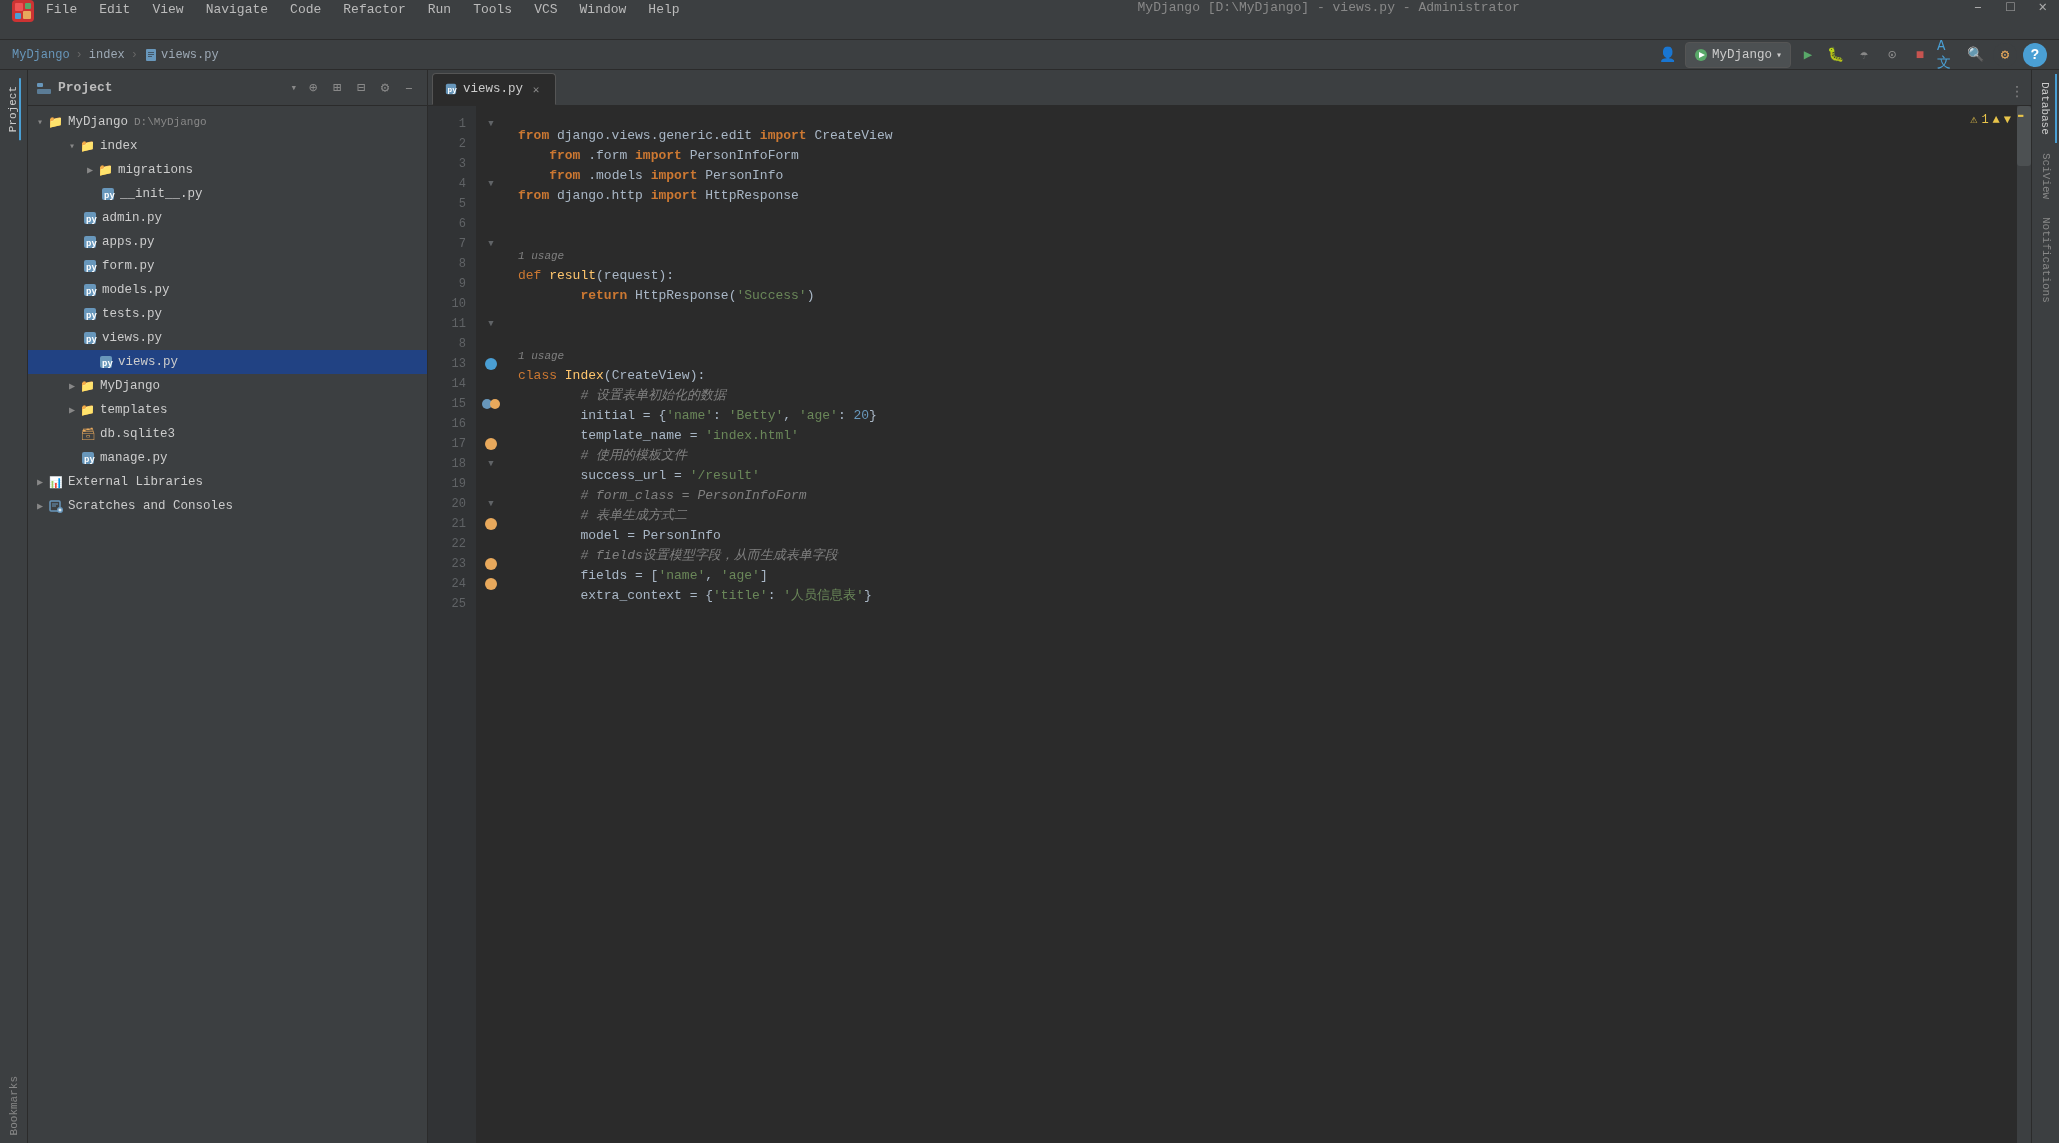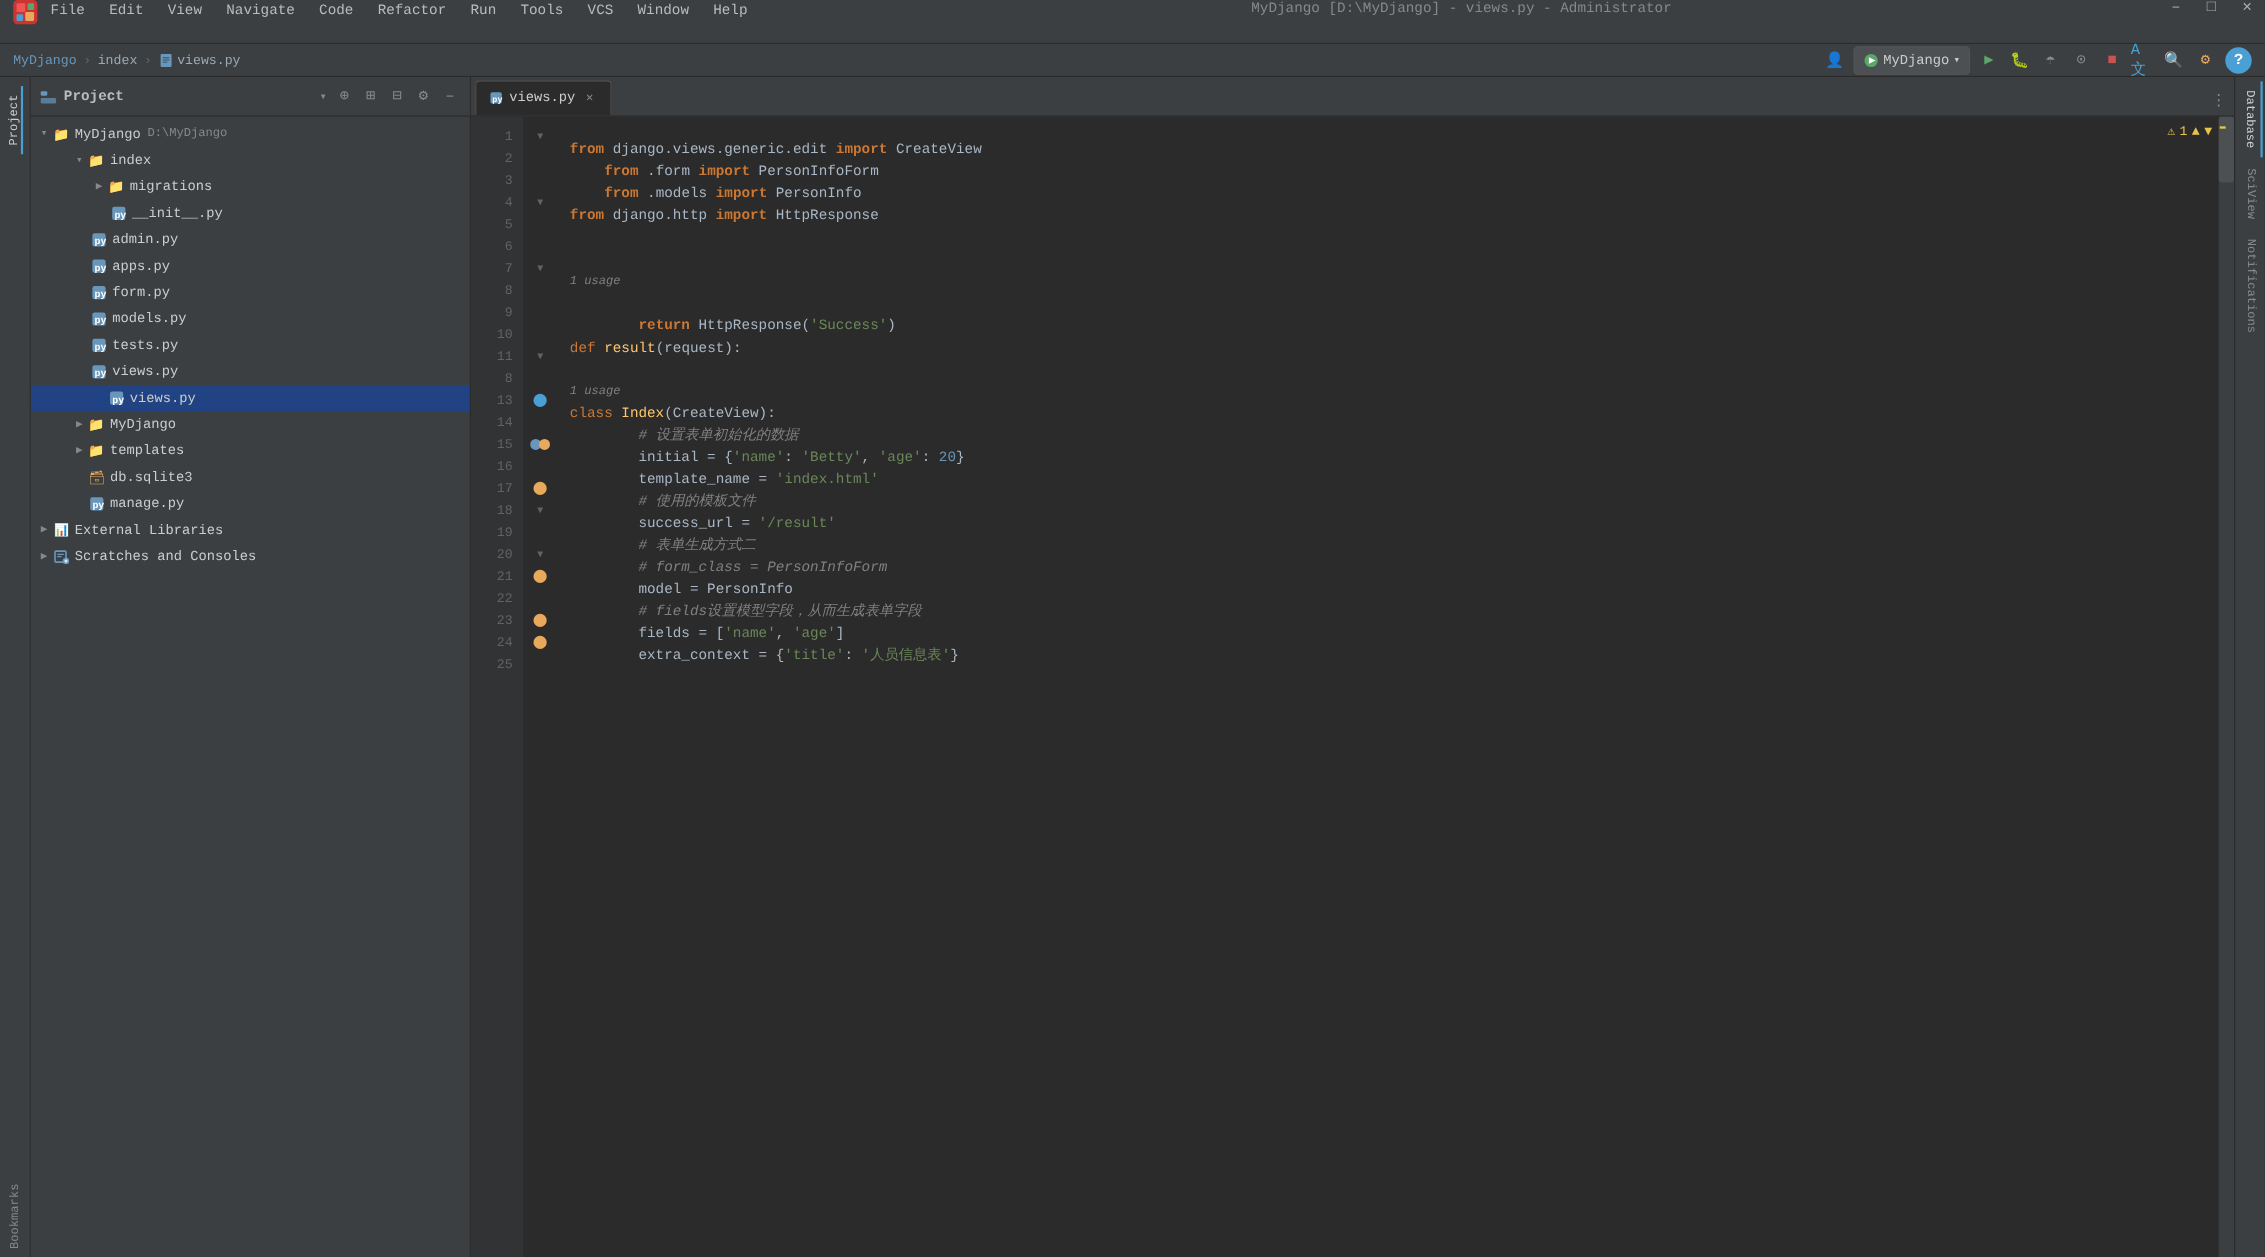--- a/index.html
+++ b/index.html
@@ -317,21 +317,21 @@
 
     
     .kw { color: #cc7832; font-weight: bold; }   
     .kw2 { color: #cc7832; }
     .fn { color: #ffc66d; }   
     .cls { color: #ffc66d; }  
     .str { color: #6a8759; }  
     .cmt { color: #808080; font-style: italic; } 
     .num { color: #6897bb; }  
     .plain { color: #a9b7c6; }
-    .param { color: #a9b7c6; margin-top: 41px; }
+    .param { color: #a9b7c6; }
 
     
     .editor-scrollbar {
       width: 14px;
       background: #3c3f41;
       flex-shrink: 0;
       position: relative;
     }
 
     
@@ -913,25 +913,25 @@
           <span class="plain">        </span><span class="cmt"># 使用的模板文件</span>
         </div>
 
 
         <div class="code-line">
           <span class="plain">        success_url = </span><span class="str">'/result'</span>
         </div>
 
 
         <div class="code-line">
+          <span class="plain">        </span><span class="cmt"># form_class = PersonInfoForm</span>
+        </div>
+
+        <div class="code-line">
           <span class="plain">        </span><span class="cmt"># 表单生成方式二</span>
-        </div>
-
-        <div class="code-line">
-          <span class="plain">        </span><span class="cmt"># form_class = PersonInfoForm</span>
         </div>
 
         <div class="code-line">
           <span class="plain">        model = PersonInfo</span>
         </div>
 
         <div class="code-line">
           <span class="plain">        </span><span class="cmt"># fields设置模型字段，从而生成表单字段</span>
         </div>
 

